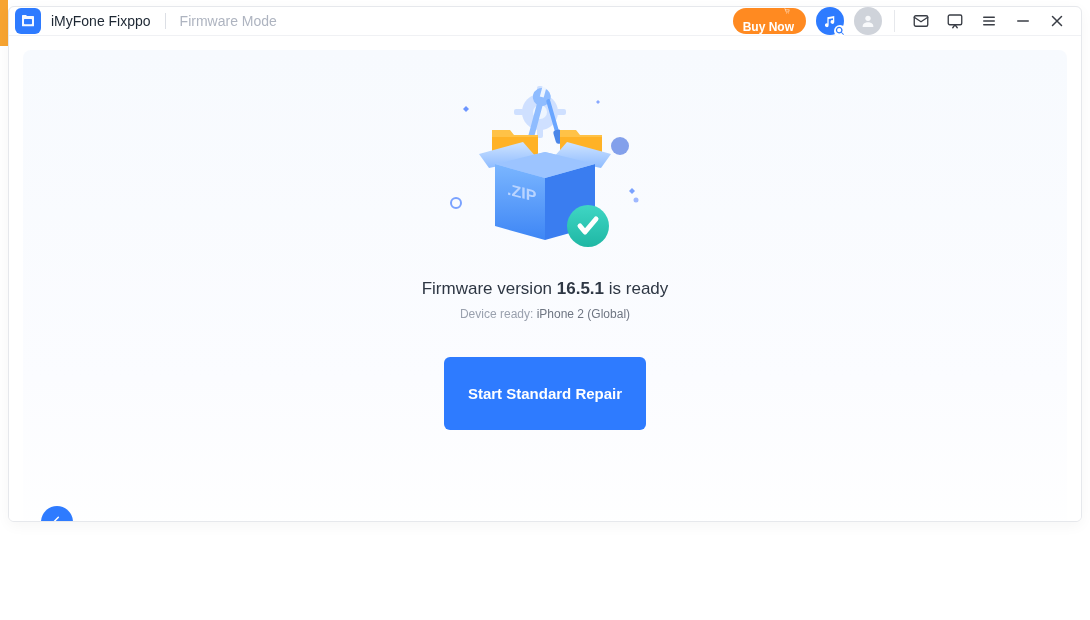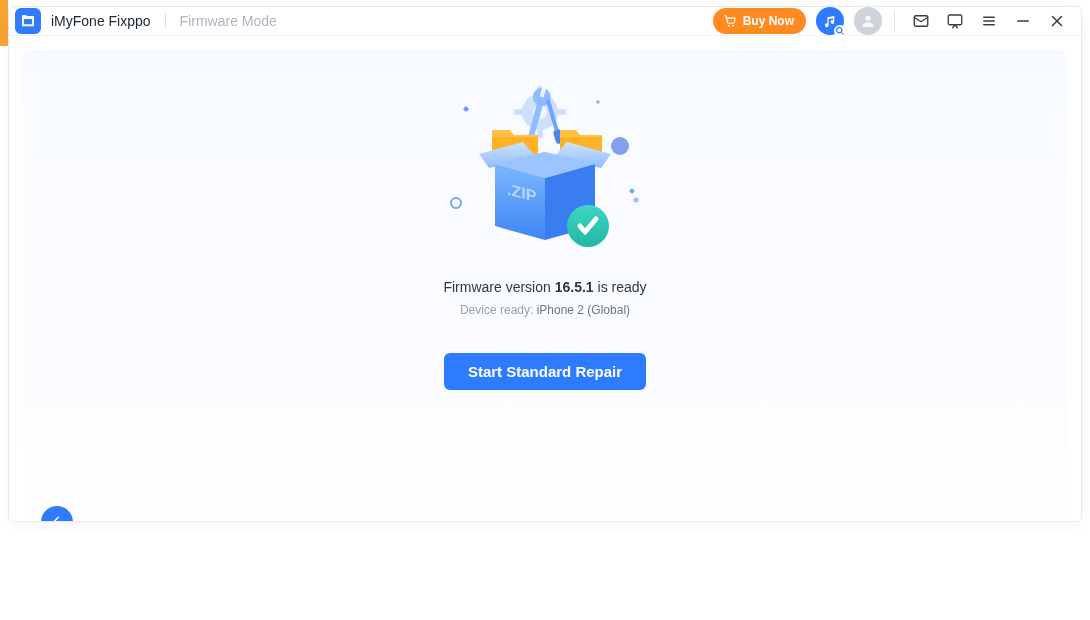--- a/index.html
+++ b/index.html
@@ -62,23 +62,24 @@
 
   .buy-btn {
     background: #ff8a21;
     color: #fff;
     border: none;
     height: 26px;
     padding: 0 12px 0 10px;
     border-radius: 13px;
     font-size: 12px;
     font-weight: 700;
-    display: inline-flex; align-items: center;
+    display: inline-flex; align-items: flex-end;
     cursor: pointer;
     gap: 6px;
+    flex-direction: column;
   }
   .buy-btn svg { width: 14px; height: 14px; }
 
   .title-icon {
     width: 28px; height: 28px;
     display: flex; align-items: center; justify-content: center;
     color: #3a3e46;
     cursor: pointer;
     border-radius: 4px;
   }
@@ -131,34 +132,34 @@
 
   
   .illus {
     width: 230px;
     height: 175px;
     position: relative;
     margin-bottom: 16px;
   }
   .illus svg { width:100%; height:100%; overflow:visible; }
 
-  .fw-line { font-size: 14px; color:#2e3744; text-align:center; }
+  .fw-line { font-size: 17px; color:#2e3744; text-align:center; }
   .fw-line .ver { font-weight:700; }
   .model-line { font-size:12px; color:#9aa1ae; text-align:center; margin-top:8px; }
   .model-line .mdl { color:#6f7683; }
 
   .start-btn {
     margin-top: 36px;
     background:#2e7bff;
     color:#fff;
     border:none;
     border-radius:6px;
     font-size:15px;
     font-weight:700;
-    padding: 10px 24px;
+    padding: 28px 24px;
     cursor:pointer;
   }
 
   
   .back-btn {
     position:absolute;
     left: 32px;
     bottom: 18px;
     width: 32px; height: 32px;
     border-radius: 50%;

